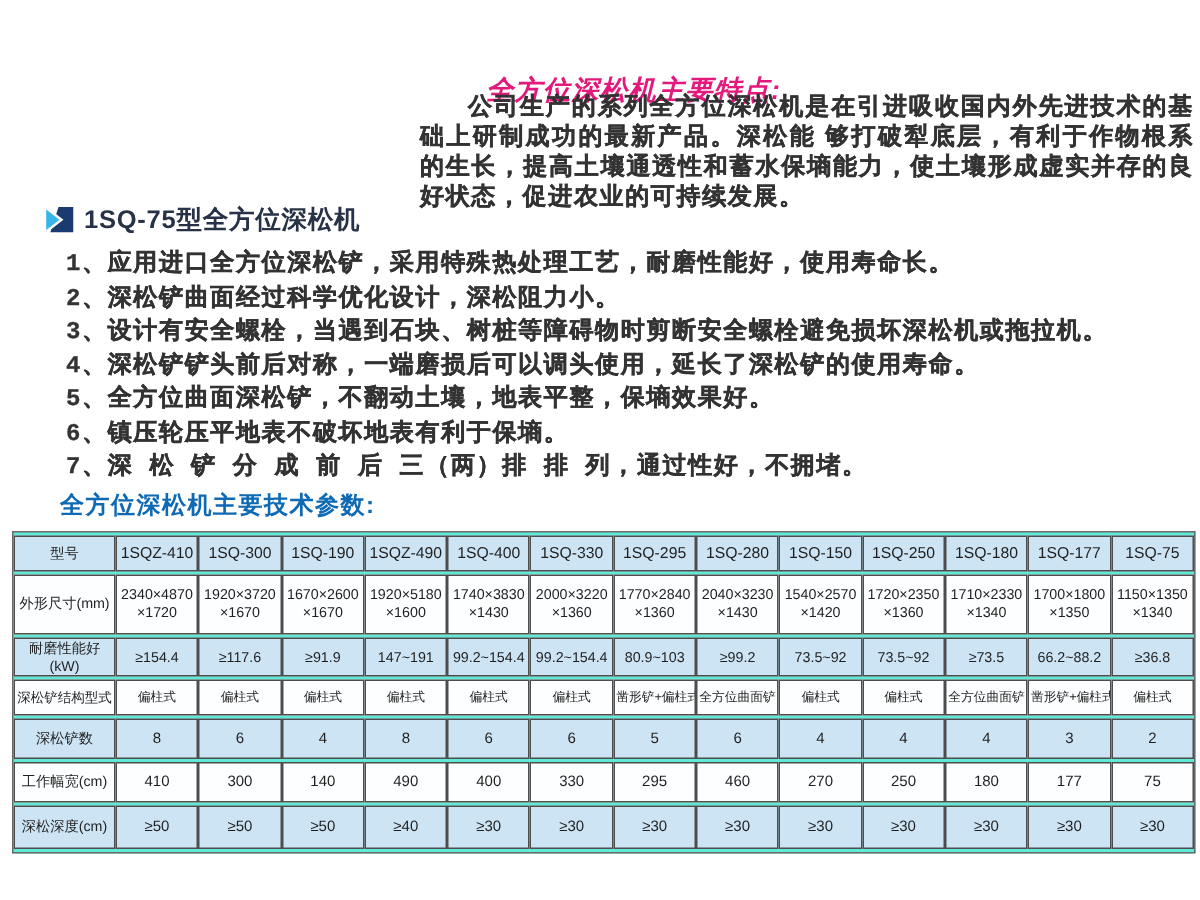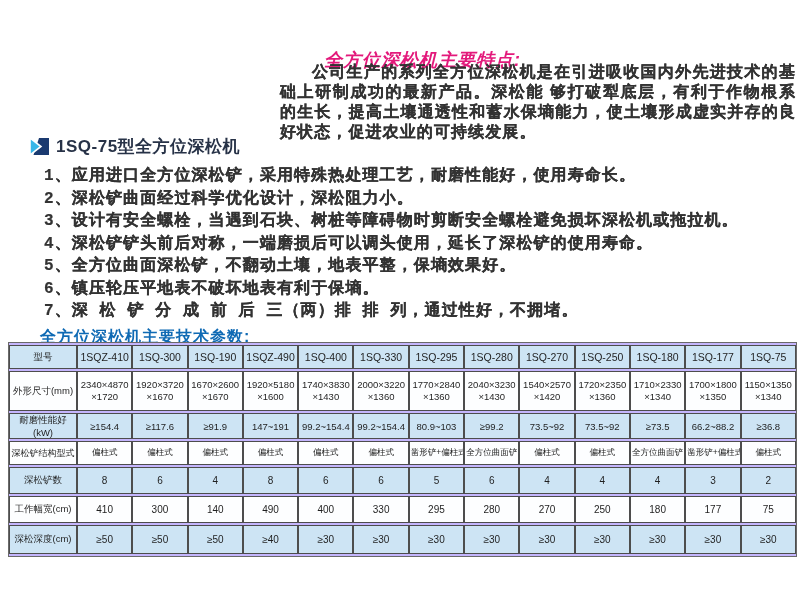--- a/index.html
+++ b/index.html
@@ -26,22 +26,22 @@
   .features-list{position:absolute;left:44px;top:165px;width:742px;}
   .feature-item{
     font-size:16px;line-height:22.5px;letter-spacing:1.1px;color:#333;
     white-space:nowrap;font-weight:bold;font-family:Liberation Mono, monospace;-webkit-text-stroke:0.2px #333;
   }
   .table-title{
     position:absolute;left:40px;top:327px;margin:0;
     font-size:16px;font-weight:bold;letter-spacing:1px;color:#0f6ab4;
   }
   .spec-table-wrap{
-    position:absolute;left:8px;top:342px;width:787px;
-    border:1px solid #6a6a6a;background:#c4b5fd;
+    position:absolute;left:8px;top:354px;width:787px;
+    border:1px solid #6a6a6a;background:#5eead4;
   }
   .spec-table{
     width:100%;border-collapse:separate;border-spacing:0 2px;table-layout:fixed;
   }
   .spec-table td{
     border:1px solid #4d4d4d;text-align:center;vertical-align:middle;
     color:#1f1f1f;padding:0 1px;overflow:hidden;
   }
   tr.blue td{background:#cde4f4;}
   tr.white td{background:#fdfeff;}
@@ -108,21 +108,21 @@
           <tr class="row-head blue">
             <td class="lab">型号</td>
             <td>1SQZ-410</td>
             <td>1SQ-300</td>
             <td>1SQ-190</td>
             <td>1SQZ-490</td>
             <td>1SQ-400</td>
             <td>1SQ-330</td>
             <td>1SQ-295</td>
             <td>1SQ-280</td>
-            <td>1SQ-270</td>
+            <td>1SQ-150</td>
             <td>1SQ-250</td>
             <td>1SQ-180</td>
             <td>1SQ-177</td>
             <td>1SQ-75</td>
           </tr>
           <tr class="r-dims white">
             <td class="lab">外形尺寸(mm)</td>
             <td>2340×4870 ×1720</td>
             <td>1920×3720 ×1670</td>
             <td>1670×2600 ×1670</td>
@@ -187,21 +187,21 @@
           </tr>
           <tr class="r-width white">
             <td class="lab">工作幅宽(cm)</td>
             <td>410</td>
             <td>300</td>
             <td>140</td>
             <td>490</td>
             <td>400</td>
             <td>330</td>
             <td>295</td>
-            <td>280</td>
+            <td>460</td>
             <td>270</td>
             <td>250</td>
             <td>180</td>
             <td>177</td>
             <td>75</td>
           </tr>
           <tr class="r-depth blue">
             <td class="lab">深松深度(cm)</td>
             <td>≥50</td>
             <td>≥50</td>

